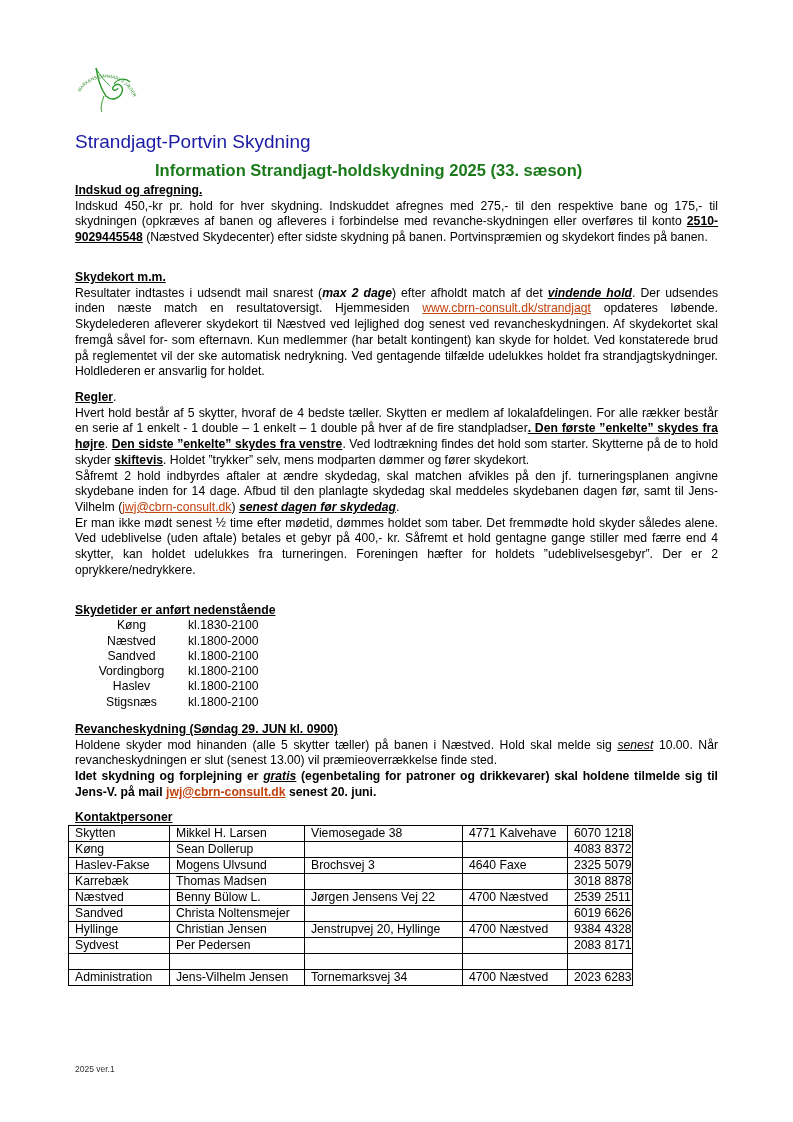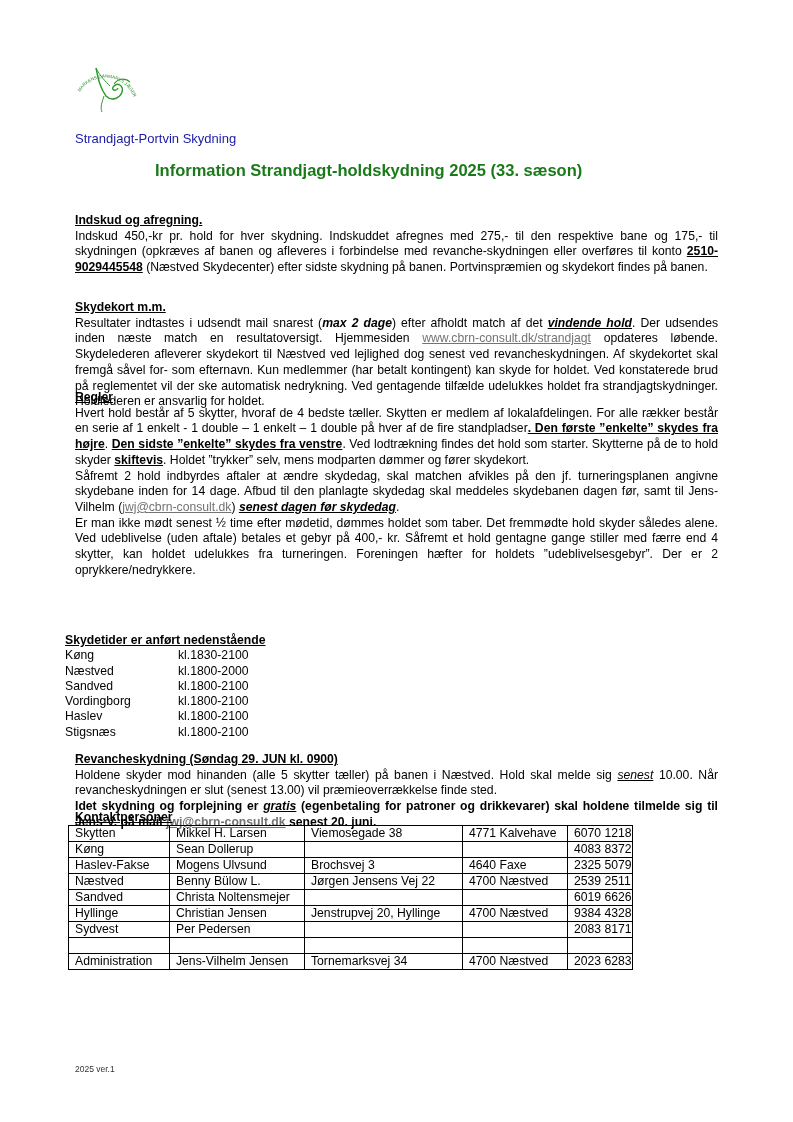--- a/index.html
+++ b/index.html
@@ -1,28 +1,28 @@
 <!DOCTYPE html>
 <html><head>
 <meta charset="utf-8">
 <style>
   html, body { margin:0; padding:0; background:#ffffff; }
   body { width:793px; height:1122px; position:relative; overflow:hidden;
          font-family:"Liberation Sans", sans-serif; color:#000; font-size:12.2px; }
   .logo { position:absolute; left:72px; top:52px; width:70px; height:62px; }
-  .org { position:absolute; left:75px; top:131px; font-size:13px; color:#1a1aa6; }
+  .org { position:absolute; left:75px; top:131px; font-size:19px; color:#1a1aa6; }
   .title { position:absolute; left:155px; top:148px; font-size:16.5px; font-weight:bold; color:#1a7a1a;margin-top:13px; }
   .sec { position:absolute; left:75px; width:643px; line-height:15.7px; text-align:justify; }
-  .h { font-weight:bold; text-decoration:underline;margin-top:30px; }
+  .h { font-weight:bold; text-decoration:underline; }
   .b { font-weight:bold; }
   .u { text-decoration:underline; }
   .bi { font-weight:bold; font-style:italic; }
   .i { font-style:italic; }
-  a.lnk { color:#737373; text-decoration:underline; }
-  .times { position:absolute; left:65px; top:603px; line-height:15.3px; }
+  a.lnk { color:#c2410c; text-decoration:underline; }
+  .times { position:absolute; left:75px; top:603px; line-height:15.3px;text-align:center; }
   .times .row { display:flex; }
   .times .loc { width:113px; }
   .contacts-h { position:absolute; left:75px; top:810px; font-weight:bold; text-decoration:underline; }
   table.ct { position:absolute; left:68px; top:825px; border-collapse:collapse; font-size:12.2px; }
   table.ct td { border:1px solid #000; padding:0 0 0 6px; height:15px; line-height:15px; white-space:nowrap; }
   .c1 { width:94px; } .c2 { width:128px; } .c3 { width:151px; } .c4 { width:98px; } .c5 { width:56px; }
   .footer { position:absolute; left:75px; top:1064px; font-size:8.5px; color:#333;text-align:right; }
 </style>
 </head>
 <body>
@@ -113,20 +113,27 @@
         <td class="c5">4083 8372</td>
       </tr>
       <tr>
         <td class="c1">Haslev-Fakse</td>
         <td class="c2">Mogens Ulvsund</td>
         <td class="c3">Brochsvej 3</td>
         <td class="c4">4640 Faxe</td>
         <td class="c5">2325 5079</td>
       </tr>
       <tr>
+        <td class="c1">Karrebæk</td>
+        <td class="c2">Thomas Madsen</td>
+        <td class="c3"></td>
+        <td class="c4"></td>
+        <td class="c5">3018 8878</td>
+      </tr>
+      <tr>
         <td class="c1">Næstved</td>
         <td class="c2">Benny Bülow L.</td>
         <td class="c3">Jørgen Jensens Vej 22</td>
         <td class="c4">4700 Næstved</td>
         <td class="c5">2539 2511</td>
       </tr>
       <tr>
         <td class="c1">Sandved</td>
         <td class="c2">Christa Noltensmejer</td>
         <td class="c3"></td>

